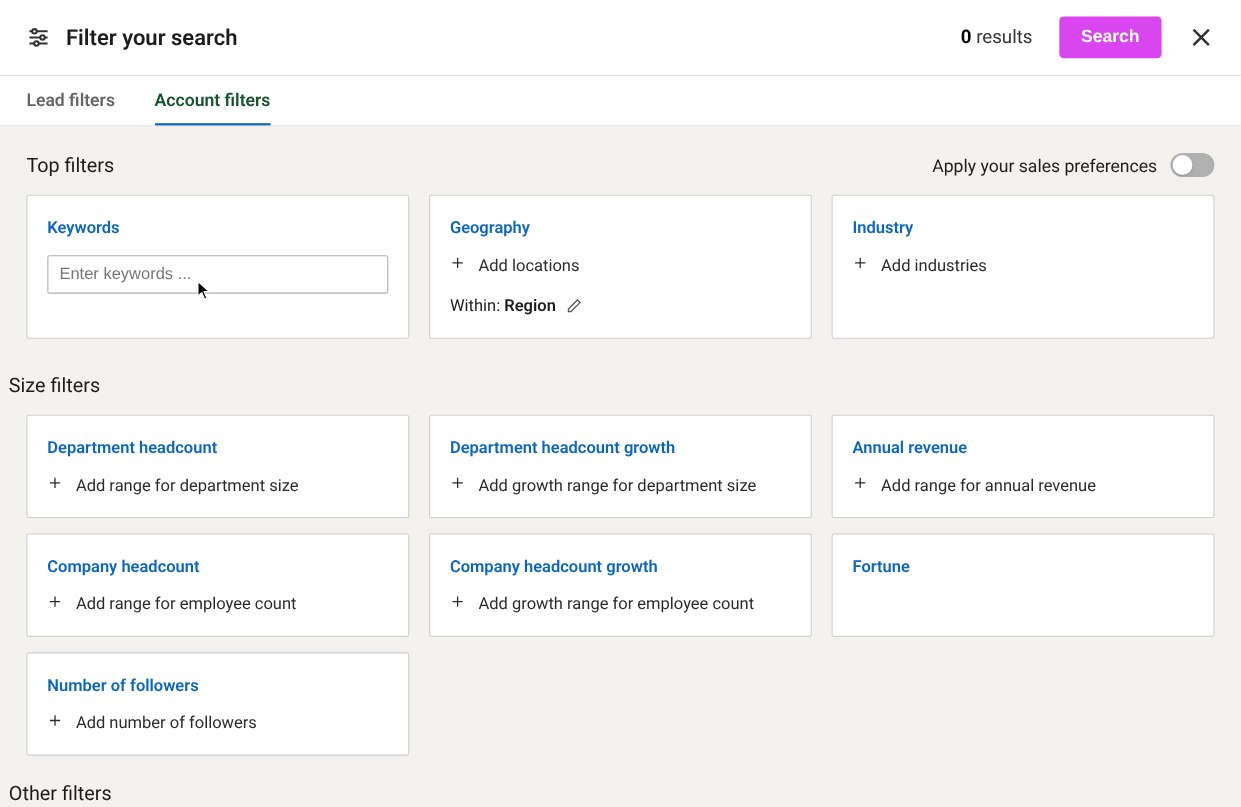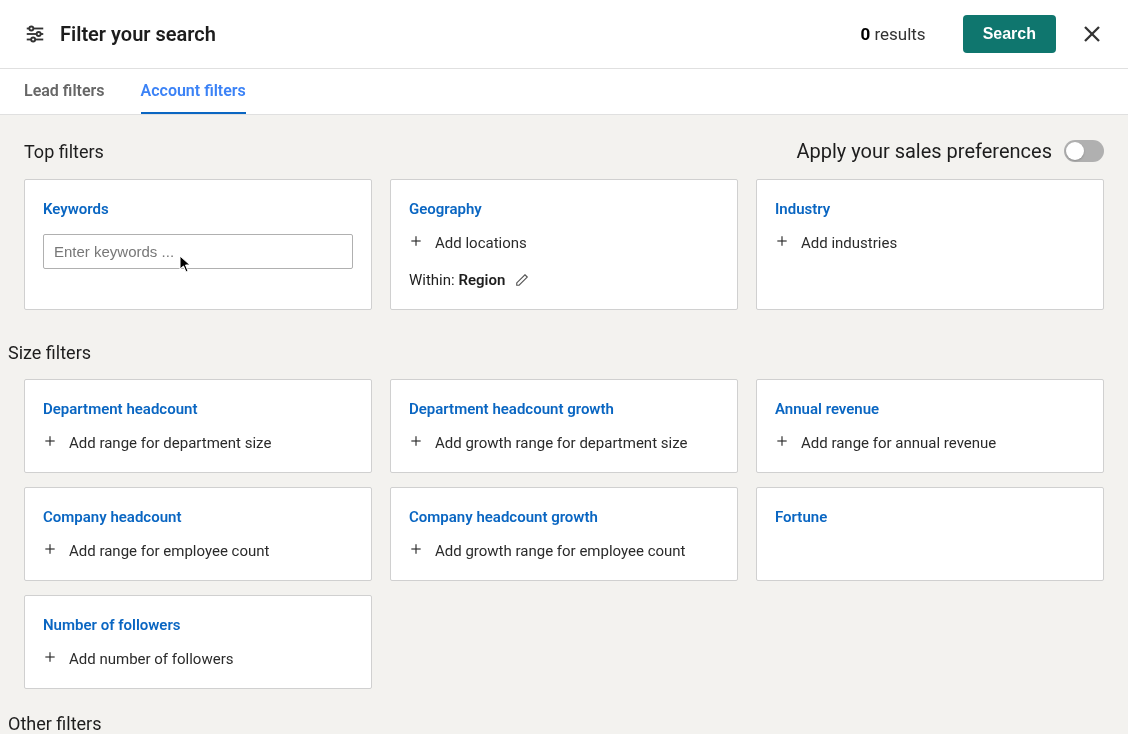--- a/index.html
+++ b/index.html
@@ -43,29 +43,28 @@
     }
     .results-text {
       font-size: 17px;
       color: #333;
     }
     .results-count {
       font-weight: 700;
       color: #000;
     }
     .search-button {
-      background: #0f766e;
+      background: #d946ef;
       color: #fff;
       border: none;
       padding: 10px 20px;
       font-size: 16px;
       font-weight: 600;
       border-radius: 4px;
       cursor: pointer;
-      margin-left: 13px;
     }
     .close-icon {
       cursor: pointer;
       width: 24px;
       height: 24px;
       stroke: #333;
       stroke-width: 2.3;
     }
     .tabs {
       display: flex;
@@ -77,41 +76,41 @@
     }
     .tab {
       padding: 12px 0;
       font-size: 16px;
       font-weight: 600;
       color: #666;
       cursor: pointer;
       border-bottom: 2px solid transparent;
     }
     .tab.active {
-      color: #3b82f6;
+      color: #14532d;
       border-bottom-color: #0a66c2;
     }
     .section-header-row {
       display: flex;
       justify-content: space-between;
       align-items: center;
       padding: 24px 24px 12px 24px;
     }
     .section-header {
       font-size: 18px;
       font-weight: 400;
       color: #1d1d1d;
     }
     .sales-pref {
       display: flex;
       align-items: center;
       gap: 12px;
     }
     .sales-pref-label {
-      font-size: 20px;
+      font-size: 16px;
       color: #1d1d1d;
     }
     .toggle {
       width: 40px;
       height: 22px;
       background: #b0b0b0;
       border-radius: 11px;
       position: relative;
       cursor: pointer;
     }

